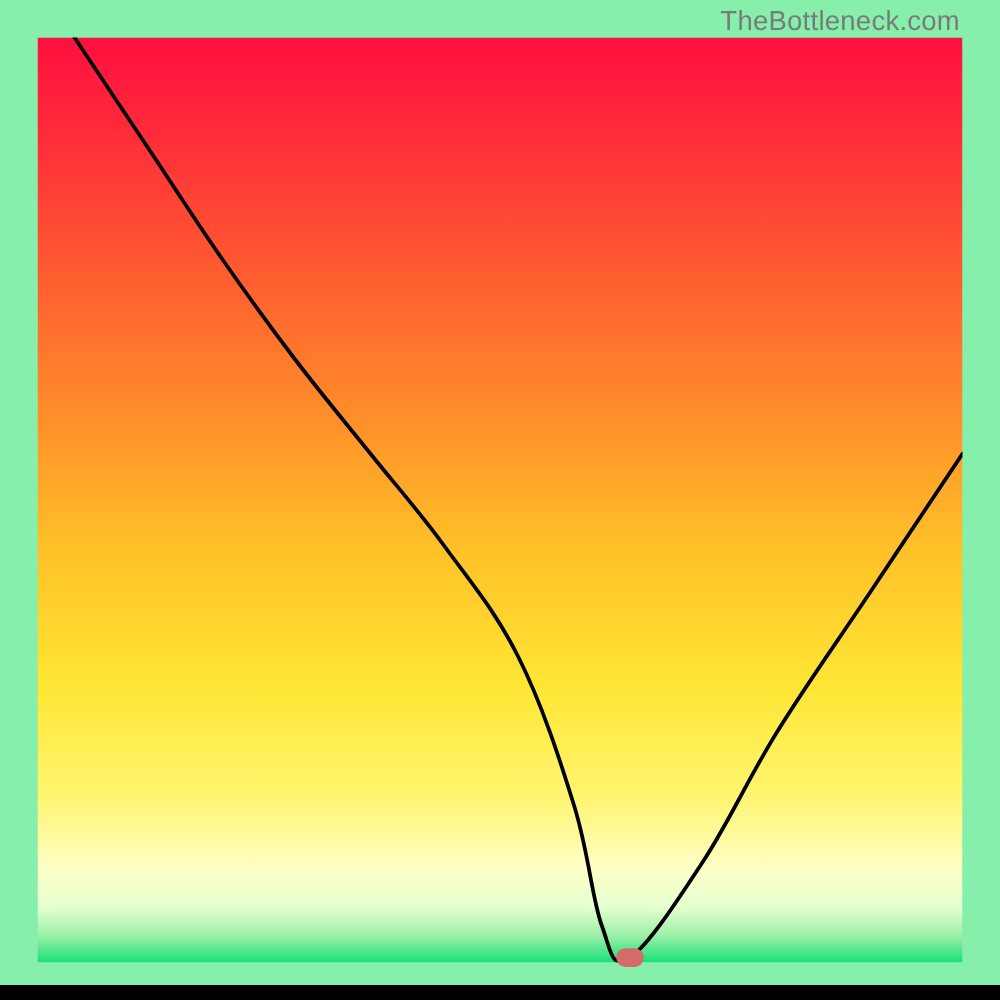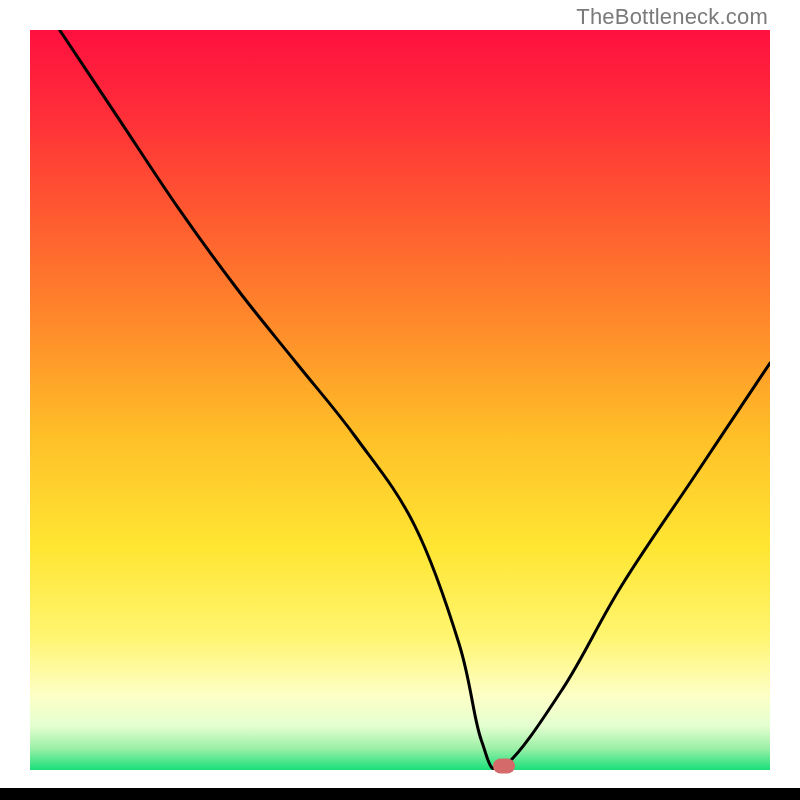--- a/index.html
+++ b/index.html
@@ -8,21 +8,21 @@
     background: #000;
     width: 800px;
     height: 800px;
     overflow: hidden;
     font-family: Arial, Helvetica, sans-serif;
   }
   .container {
     position: relative;
     width: 800px;
     height: 788px;
-    background: #ffffff;
+    background: #86efac;
   }
   .plot-area {
     position: absolute;
     left: 30px;
     top: 30px;
     width: 740px;
     height: 740px;
   }
   .gradient-bg {
     position: absolute;

